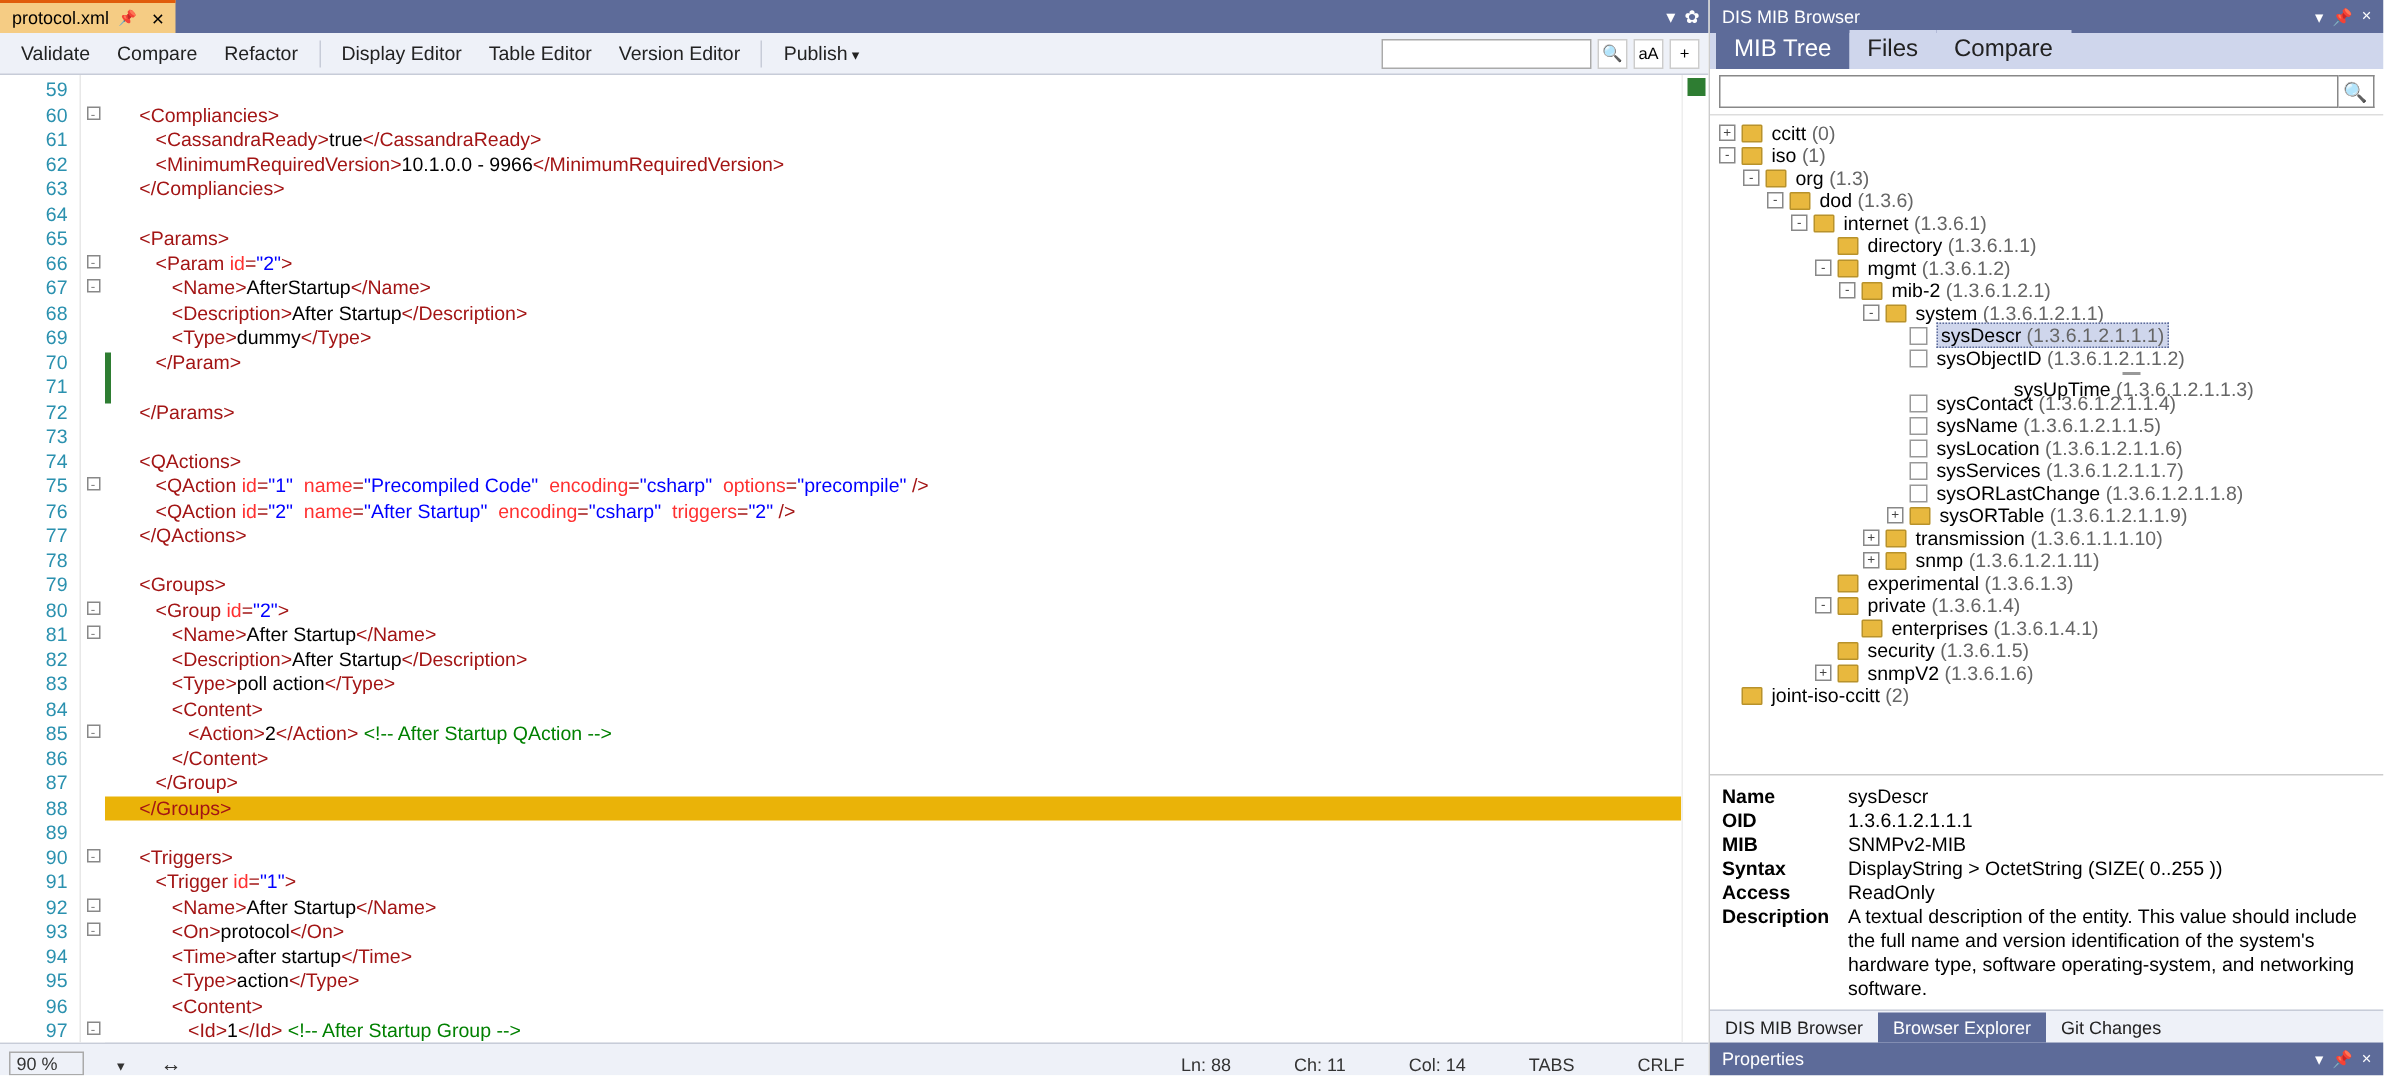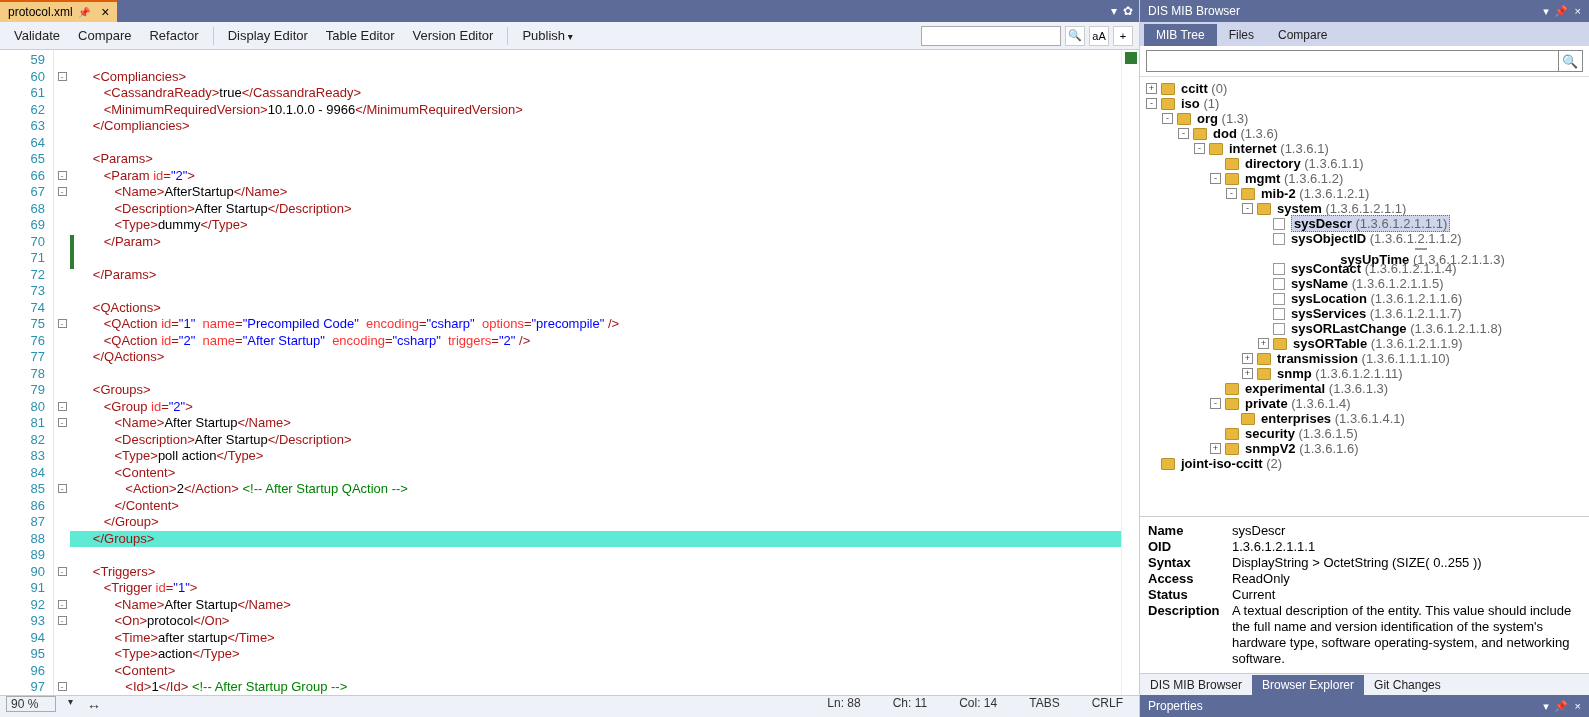--- a/index.html
+++ b/index.html
@@ -24,52 +24,52 @@
 .toolbar-right input { width: 140px; height: 20px; border: 1px solid #aaa; padding: 0 4px; font-size: 12px; }
 .toolbar-right .ico { width: 20px; height: 20px; display: flex; align-items: center; justify-content: center; border: 1px solid #ccc; background: #fff; font-size: 11px; }
 
 .code-area { flex: 1; display: flex; overflow: hidden; position: relative; font-family: Consolas, monospace; font-size: 13px; }
 .gutter { width: 54px; background: #fff; color: #2b91af; text-align: right; padding-right: 8px; border-right: 1px solid #e8e8e8; line-height: 16.5px; padding-top: 2px; }
 .gutter div { height: 16.5px; }
 .fold-col { width: 16px; background: #fff; line-height: 16.5px; padding-top: 2px; color: #808080; font-size: 10px; }
 .fold-col div { height: 16.5px; text-align: center; }
 .code-lines { flex: 1; white-space: pre; line-height: 16.5px; padding-top: 2px; color: #000; overflow: hidden; }
 .code-lines div { height: 16.5px; padding-left: 12px; }
-.code-lines .hl { background: #5eead4; }
+.code-lines .hl { background: #eab308; }
 .t-tag { color: #a31515; }
 .t-attr { color: #ff3030; }
 .t-str { color: #0000ff; }
 .t-txt { color: #000; }
 .t-cmt { color: #008000; }
 .right-strip { width: 18px; background: #fff; border-left: 1px solid #eee; position: relative; }
 .right-strip .ok { position: absolute; top: 2px; right: 2px; width: 12px; height: 12px; background: #2e7d32; }
 .change-bar { position: absolute; left: 70px; width: 4px; background: #2e7d32; }
 
-.status-bar { height: 22px; background: #eef1f8; border-top: 1px solid #c7ccd8; display: flex; align-items: flex-start; font-size: 12px; color: #333; padding: 0 6px; gap: 12px; }
+.status-bar { height: 22px; background: #eef1f8; border-top: 1px solid #c7ccd8; display: flex; align-items: flex-end; font-size: 12px; color: #333; padding: 0 6px; gap: 22px; }
 .status-bar .zoom { border: 1px solid #aaa; padding: 0 4px; width: 50px; display: inline-block; text-align: left; }
 .status-bar .spacer { flex: 1; }
 .status-bar .cell { padding: 0 10px; }
 
 .side-title { background: #5d6b99; color: #fff; height: 22px; display: flex; align-items: center; padding: 0 8px; font-size: 12px; }
 .side-title .r { margin-left: auto; display: flex; gap: 6px; font-size: 11px; }
 .side-tabs { background: #cfd6ec; height: 24px; display: flex; align-items: flex-end; padding: 0 4px; gap: 0; }
-.side-tab { padding: 4px 12px; font-size: 12px; color: #222; background: #cfd6ec; }
+.side-tab { padding: 4px 12px; font-size: 16px; color: #222; background: #cfd6ec; }
 .side-tab.active { background: #5d6b99; color: #fff; }
 .side-search-row { padding: 4px 6px; border-bottom: 1px solid #ddd; display: flex; }
 .side-search-row input { flex: 1; height: 22px; border: 1px solid #888; padding: 0 4px; font-size: 12px; }
 .side-search-row .sbtn { width: 24px; height: 22px; border: 1px solid #888; border-left: none; display: flex; align-items: center; justify-content: center; font-size: 13px; color: #333; }
 
 .tree { flex: 1; overflow: auto; padding: 4px 2px; font-size: 13px; }
 .tree .node { display: flex; align-items: center; height: 15px; line-height: 15px; gap: 2px; white-space: nowrap; }
 .tree .tw { width: 11px; height: 11px; border: 1px solid #888; display: inline-flex; align-items: center; justify-content: center; font-size: 9px; line-height: 1; color: #444; background: #fff; margin-right: 2px; }
 .tree .tw.blank { border: none; }
 .tree .fico { width: 14px; height: 12px; background: #e8b83e; border: 1px solid #b8922b; border-radius: 1px; display: inline-block; margin-right: 4px; }
 .tree .lico { width: 12px; height: 12px; background: #fff; border: 1px solid #999; display: inline-block; margin-right: 4px; }
 .tree .lbl { color: #000; }
-.tree .lbl b { font-weight: 700; }
+.tree .lbl b { font-weight: 400; }
 .tree .oid { color: #666; }
 .tree .sel { background: #cfd6ec; border: 1px dotted #5d6b99; padding: 0 2px; }
 
 .details-pane { border-top: 1px solid #ccc; padding: 6px 8px; font-size: 13px; color: #000; max-height: 160px; overflow: hidden; }
 .details-pane .row { display: flex; line-height: 16px; }
 .details-pane .k { width: 84px; font-weight: 600; }
 .details-pane .v { flex: 1; }
 
 .bottom-tabs { background: #eef1f8; height: 22px; display: flex; align-items: center; font-size: 12px; border-top: 1px solid #c7ccd8; }
 .bottom-tabs .bt { padding: 3px 10px; color: #222; }
@@ -369,30 +369,30 @@
       <div class="details-pane" id="details">
           <div class="row">
             <div class="k">Name</div>
             <div class="v">sysDescr</div>
           </div>
           <div class="row">
             <div class="k">OID</div>
             <div class="v">1.3.6.1.2.1.1.1</div>
           </div>
           <div class="row">
+            <div class="k">MIB</div>
+            <div class="v">SNMPv2-MIB</div>
+          </div>
+          <div class="row">
             <div class="k">Syntax</div>
             <div class="v">DisplayString &gt; OctetString (SIZE( 0..255 ))</div>
           </div>
           <div class="row">
             <div class="k">Access</div>
             <div class="v">ReadOnly</div>
-          </div>
-          <div class="row">
-            <div class="k">Status</div>
-            <div class="v">Current</div>
           </div>
           <div class="row">
             <div class="k">Description</div>
             <div class="v">A textual description of the entity.  This value should include the full name and version identification of the system's hardware type, software operating-system, and networking software.</div>
           </div>
         </div>
       <div class="bottom-tabs" id="btabs">
           <div class="bt">DIS MIB Browser</div>
           <div class="bt active">Browser Explorer</div>
           <div class="bt">Git Changes</div>

